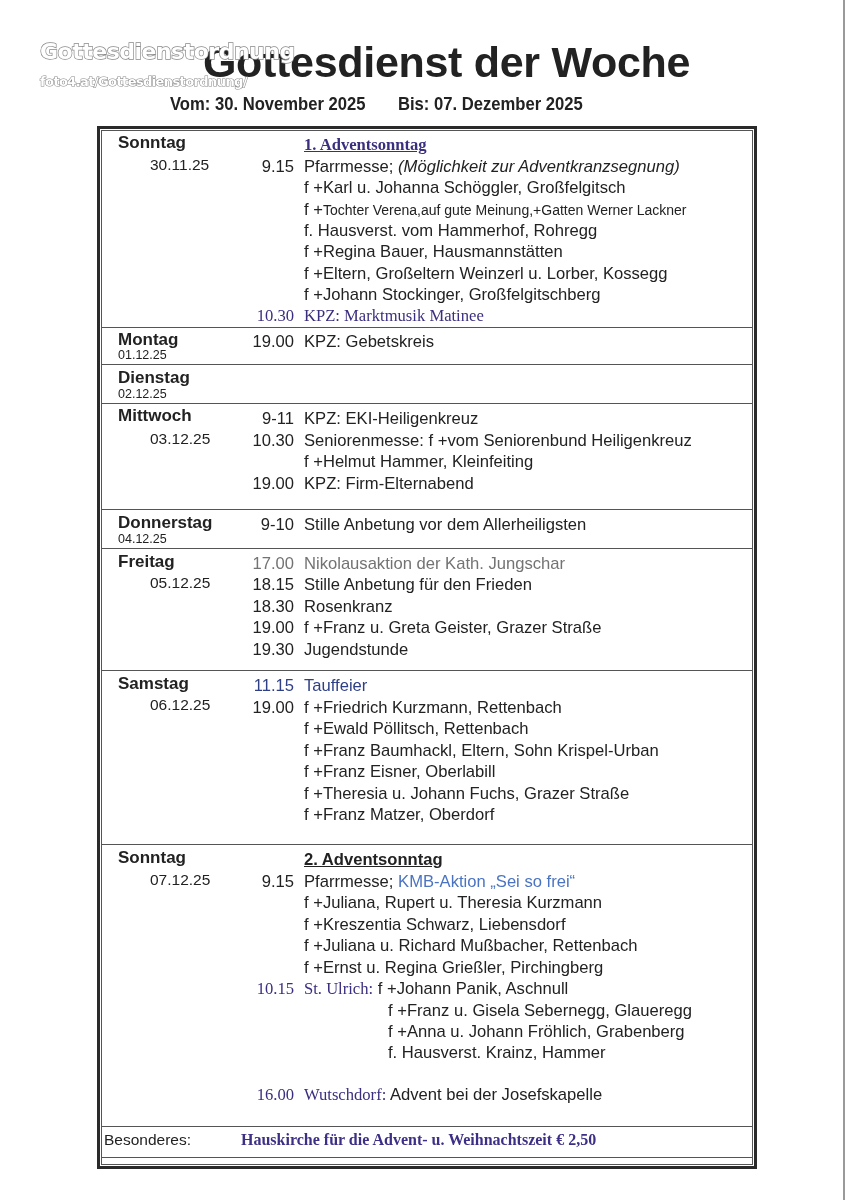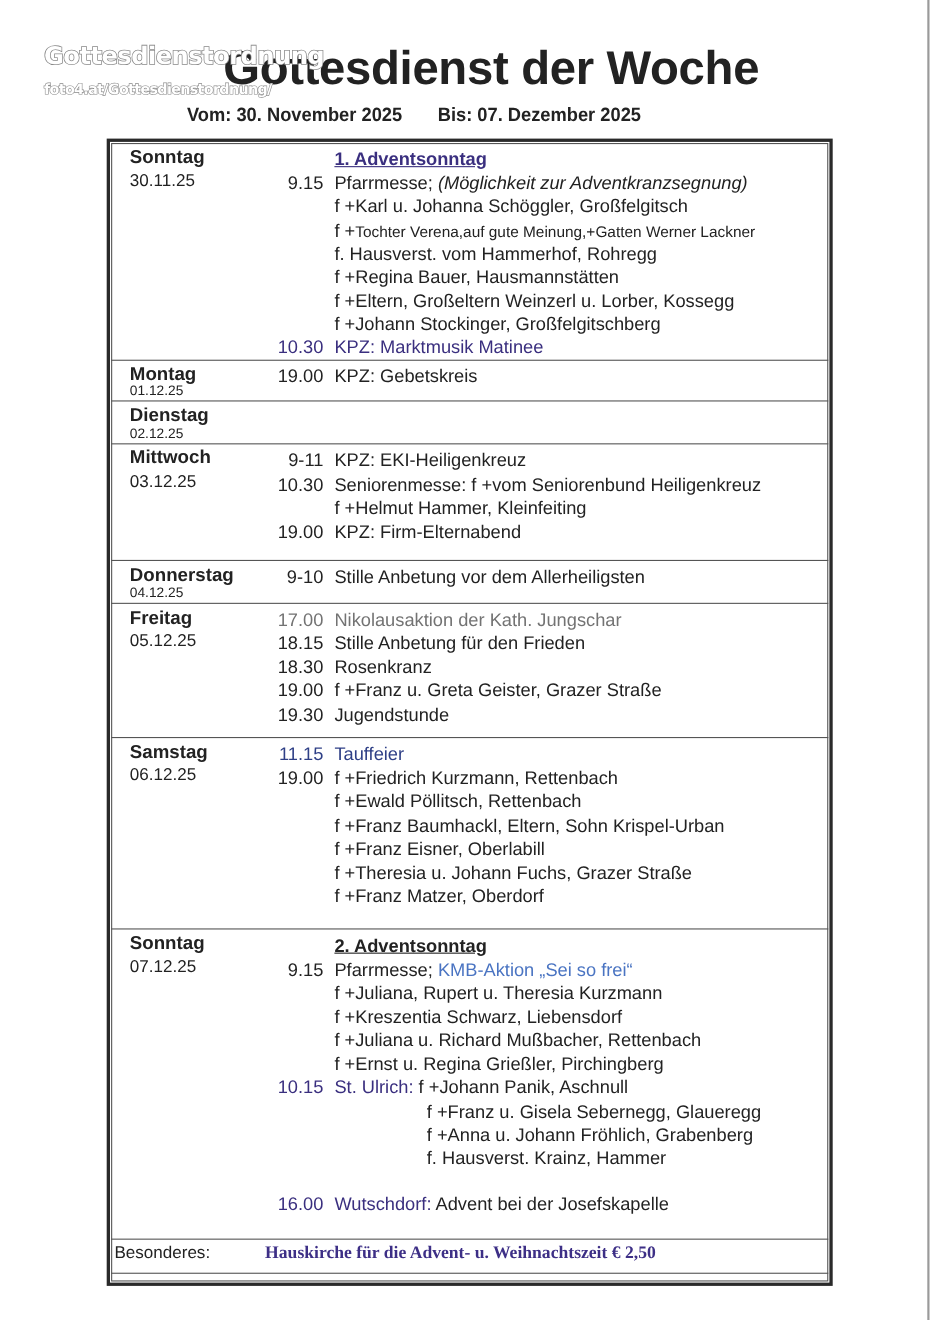--- a/index.html
+++ b/index.html
@@ -32,29 +32,29 @@
     position: absolute; left: 97px; top: 126px; width: 660px; height: 1043px;
     border: 3px solid #2a2a2a; box-sizing: border-box;
   }
   .frame-inner {
     position: absolute; left: 101px; top: 130px; width: 652px; height: 1035px;
     border: 1px solid #555; box-sizing: border-box;
   }
   .hline { position: absolute; left: 101px; width: 652px; height: 0; border-top: 1.5px solid #555; }
   .day { position: absolute; left: 118px; font-size: 17px; font-weight: bold; color: #222; }
   .date { position: absolute; left: 118px; color: #222; }
-  .date.big { font-size: 15.5px; }
+  .date.big { font-size: 15.5px; margin-left: 32px; }
   .date.small { font-size: 12.5px; }
   .line { position: absolute; font-size: 16.6px; white-space: nowrap; color: #222; }
   .time { position: absolute; font-size: 16.6px; width: 60px; text-align: right; left: 234px; color: #222; }
   .t2 { left: 304px; }
   .t3 { left: 388px; }
   .small-txt { font-size: 14px; }
   .u { text-decoration: underline; font-weight: bold; }
-  .purple { color: #3a2f7f; }
+  .purple { color: #3a2f7f; font-family: Liberation Serif, serif; }
   .orange { color: #737373; }
   .navy { color: #2e3f86; }
   .blue { color: #4a74c2; }
   .besond-label { position: absolute; left: 104px; top: 1131px; font-size: 15.5px; font-weight: normal; color: #222; }
   .besond-text {
     position: absolute; left: 241px; top: 1131px; font-size: 16px; font-weight: bold;
     font-family: "Liberation Serif", serif; color: #3d2f86;
   }
 </style>
 </head>

